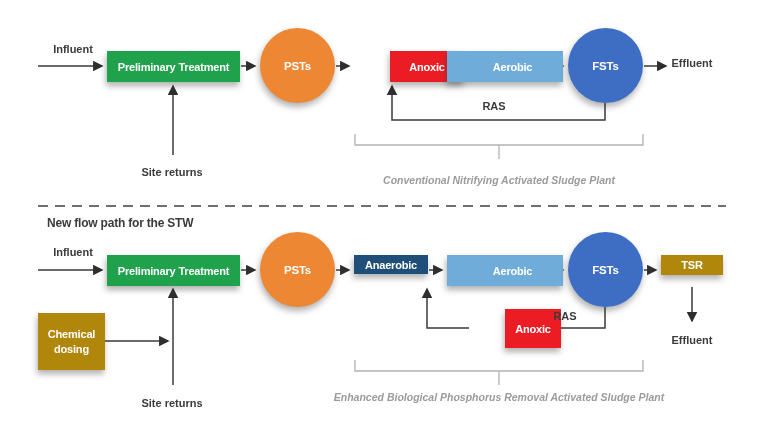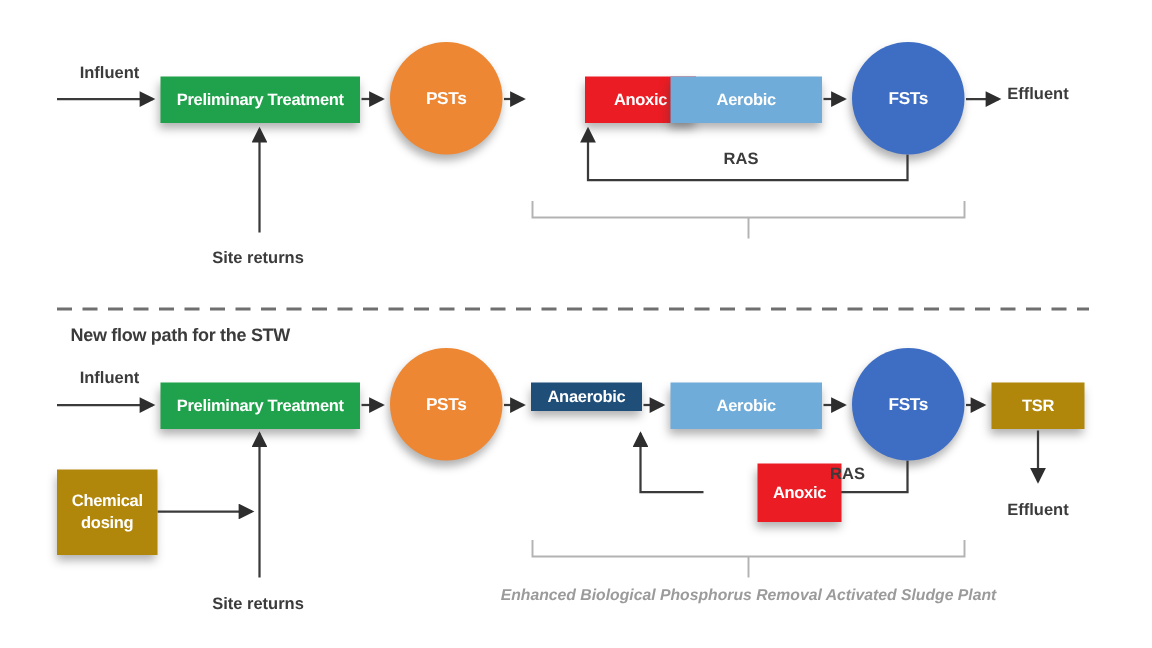--- a/index.html
+++ b/index.html
@@ -13,21 +13,21 @@
   .divider{stroke:#6f6f6f;stroke-width:2;fill:none;stroke-dasharray:10 7;}
   .node{
     position:absolute;display:flex;align-items:center;justify-content:center;
     color:#fff;font-weight:bold;font-size:11px;letter-spacing:-.2px;text-align:center;
     box-shadow:-1px 4px 6px rgba(60,60,60,.40);
   }
   .circle{border-radius:50%;font-size:11.5px;}
   .green{background:#1fa24b;}
   .orange{background:#ed8733;text-align:right;}
   .red{background:#ec1c24;margin-left:36px;}
-  .lightblue{background:#6facd9;}
+  .lightblue{background:#6facd9;padding-left:15px;}
   .royal{background:#3e6ec4;}
   .navy{background:#1f4e79;}
   .gold{background:#b1870b;}
   .sec-title{position:absolute;font-size:12px;font-weight:bold;letter-spacing:-.2px;white-space:nowrap;}
   .lbl{position:absolute;font-size:11px;font-weight:bold;white-space:nowrap;transform:translateX(-50%);}
   .bracket-lbl{
     position:absolute;font-size:10.5px;font-weight:bold;font-style:italic;color:#9b9b9b;
     white-space:nowrap;transform:translateX(-50%);
   }
 </style>
@@ -88,20 +88,21 @@
     <span>Aerobic</span>
   </div>
 
   <div class="node circle royal" style="left:568px;top:28px;width:75px;height:75px">
     <span>FSTs</span>
   </div>
 
   <div class="lbl" style="left:692px;top:57px">Effluent</div>
   <div class="lbl" style="left:494px;top:100px">RAS</div>
   <div class="lbl" style="left:172px;top:166px">Site returns</div>
+  <div class="bracket-lbl" style="left:499px;top:174px">Conventional Nitrifying Activated Sludge Plant</div>
 
   <div class="sec-title" style="left:47px;top:216px">New flow path for the STW</div>
 
   <div class="lbl" style="left:73px;top:246px">Influent</div>
 
   <div class="node green" style="left:107px;top:255px;width:133px;height:31px">
     <span>Preliminary Treatment</span>
   </div>
 
   <div class="node circle orange" style="left:260px;top:232px;width:75px;height:75px">
@@ -113,21 +114,21 @@
   </div>
 
   <div class="node lightblue" style="left:447px;top:255px;width:101px;height:31px">
     <span>Aerobic</span>
   </div>
 
   <div class="node circle royal" style="left:568px;top:232px;width:75px;height:75px">
     <span>FSTs</span>
   </div>
 
-  <div class="node gold" style="left:661px;top:255px;width:62px;height:31px">
+  <div class="node gold" style="left:661px;top:255px;width:62px;height:20px">
     <span>TSR</span>
   </div>
 
   <div class="node red" style="left:469px;top:309px;width:56px;height:39px">
     <span>Anoxic</span>
   </div>
 
   <div class="node gold" style="left:38px;top:313px;width:67px;height:57px;padding:0 0;line-height:1.3">
     <span>Chemical dosing</span>
   </div>

